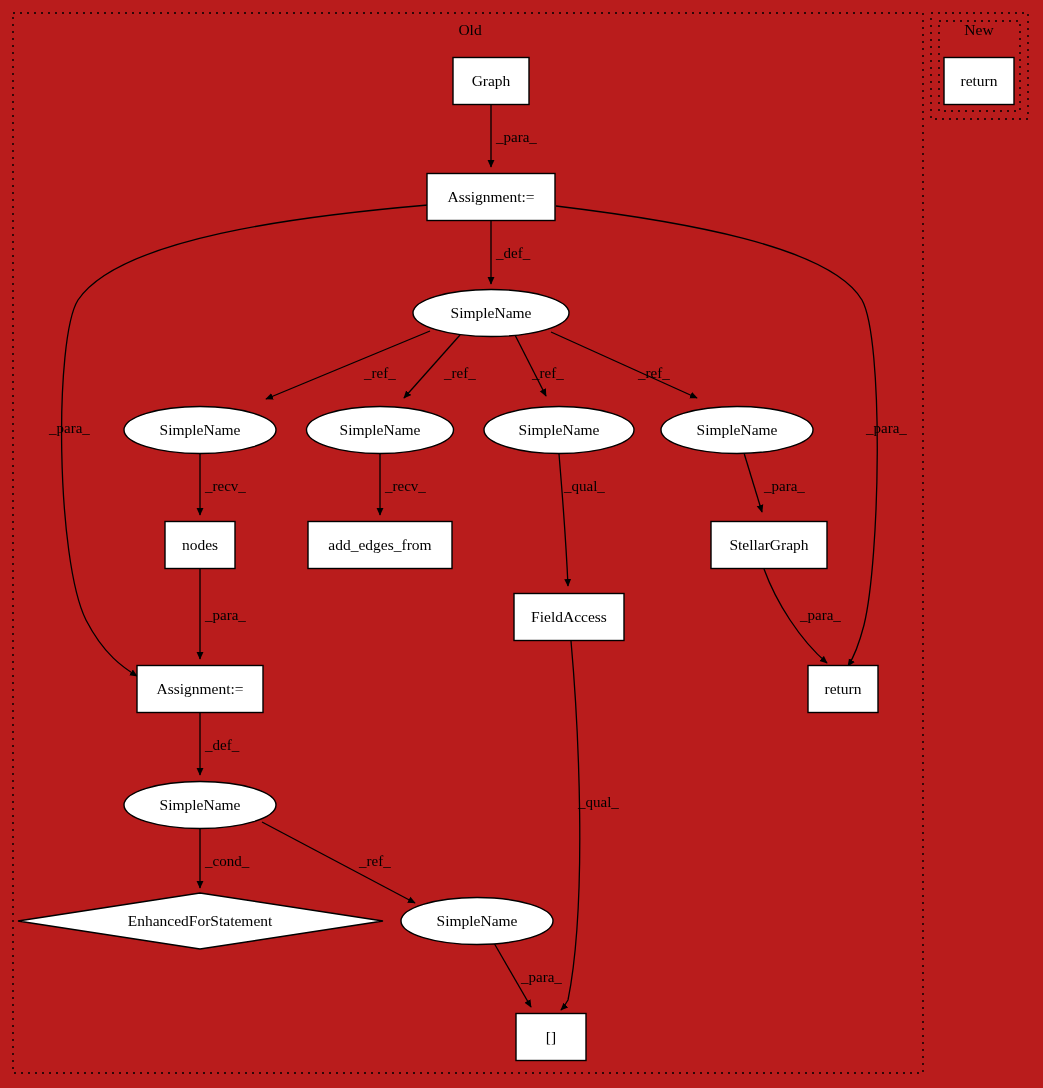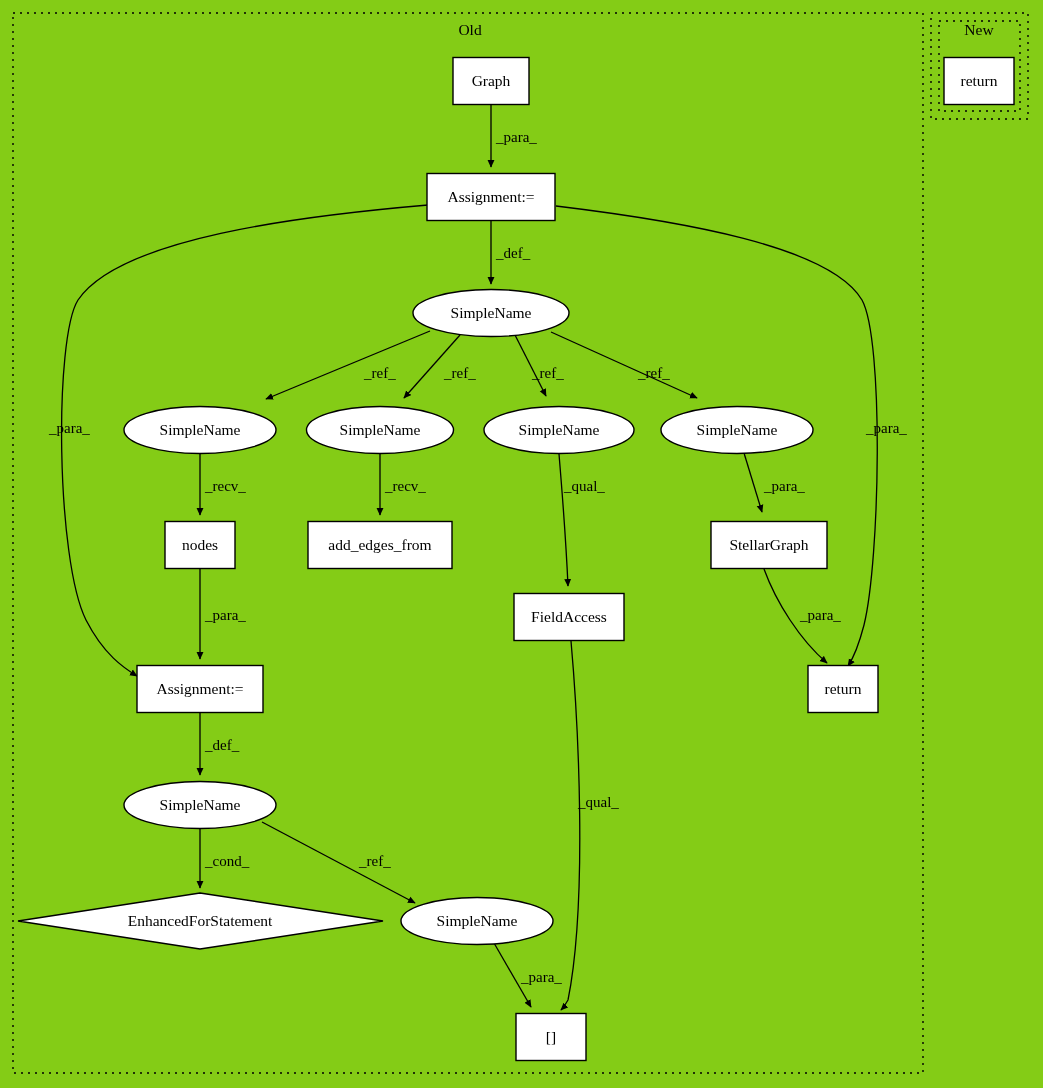--- a/index.html
+++ b/index.html
@@ -4,21 +4,21 @@
 <style>
   html, body {
     margin: 0;
     padding: 0;
     background: #ffffff;
   }
   #canvas {
     position: relative;
     width: 1043px;
     height: 1088px;
-    background: #84cc16;
+    background: #b91c1c;
     font-family: "Liberation Serif", "DejaVu Serif", serif;
   }
   svg#graph {
     position: absolute;
     left: 0;
     top: 0;
     width: 1043px;
     height: 1088px;
   }
   .node-shape {

